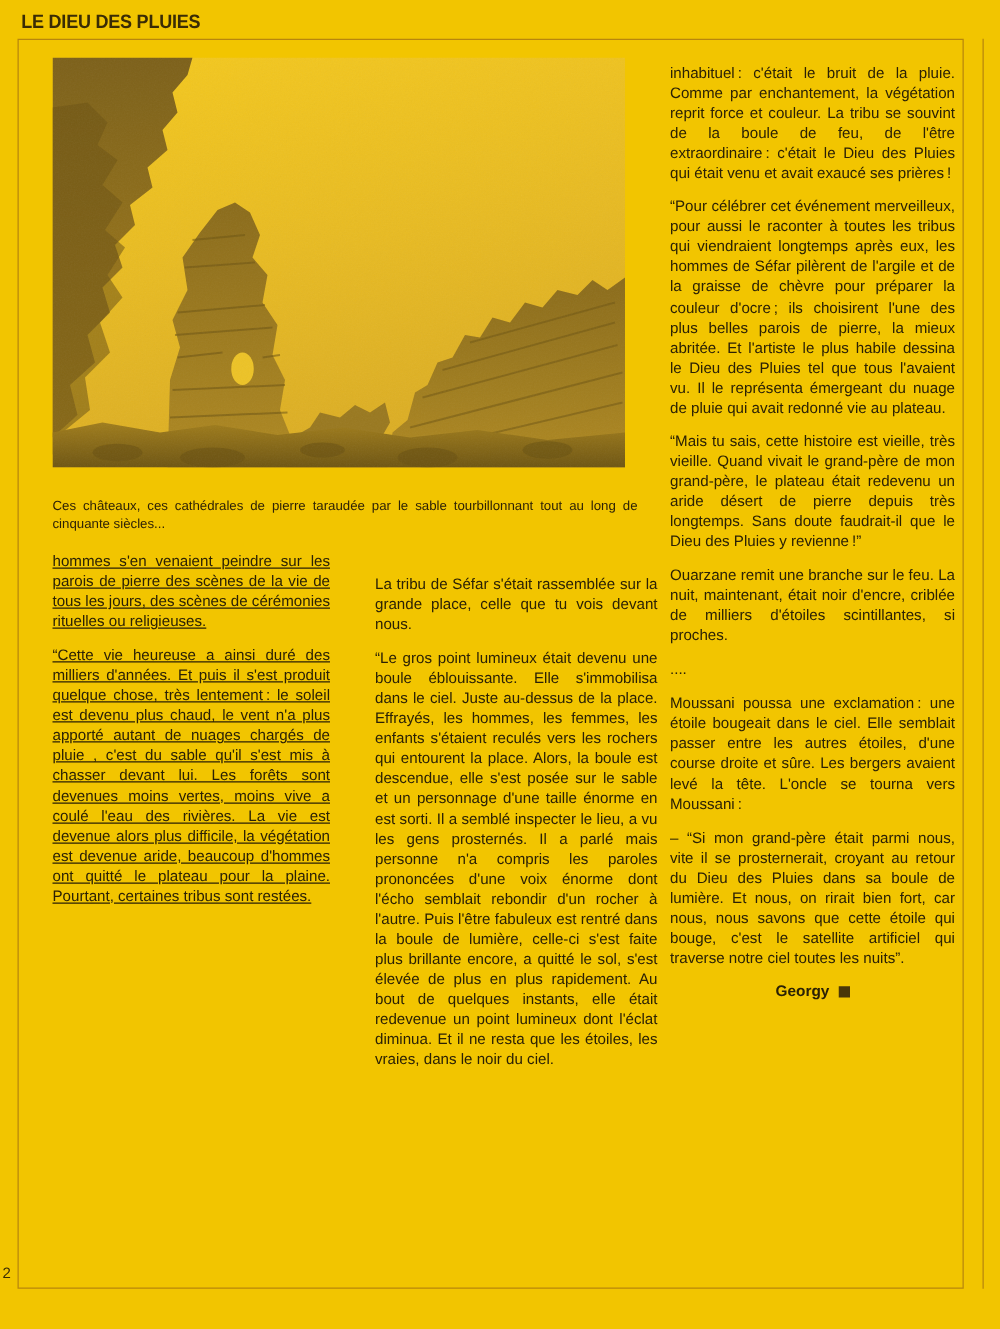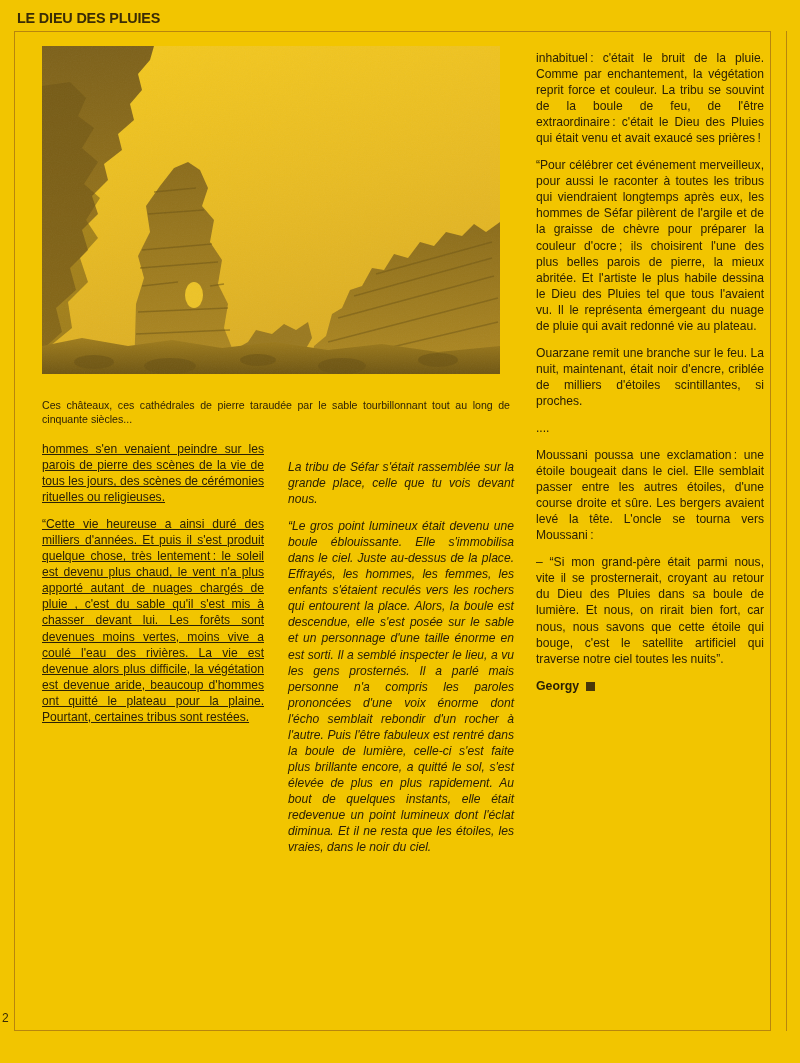--- a/index.html
+++ b/index.html
@@ -90,26 +90,26 @@
     color: #2b2105;
     font-size: 12.1px;
     line-height: 16.05px;
     text-align: justify;
     text-justify: inter-word;
   }
   .col p {
     margin: 0 0 11px 0;
   }
   .col-1 { left: 42px;  top: 441px; width: 222px; text-decoration: underline; }
-  .col-2 { left: 288px; top: 459px; width: 226px; font-style: italic; }
+  .col-2 { left: 300px; top: 459px; width: 226px; }
   .col-3 { left: 536px; top: 50px;  width: 228px; }
 
   .byline {
     margin-top: 6px;
-    text-align: left;
+    text-align: center;
     font-weight: bold;
     font-size: 12.3px;
     color: #2b2105;
   }
   .byline .endmark {
     display: inline-block;
     width: 9px;
     height: 9px;
     background: #4a3708;
     margin-left: 7px;
@@ -217,18 +217,19 @@
 </div>
 
 <div class="col col-2">
   <p>La tribu de Séfar s'était rassemblée sur la grande place, celle que tu vois devant nous.</p>
   <p>“Le gros point lumineux était devenu une boule éblouissante. Elle s'immobilisa dans le ciel. Juste au-dessus de la place. Effrayés, les hommes, les femmes, les enfants s'étaient reculés vers les rochers qui entourent la place. Alors, la boule est descendue, elle s'est posée sur le sable et un personnage d'une taille énorme en est sorti. Il a semblé inspecter le lieu, a vu les gens prosternés. Il a parlé mais personne n'a compris les paroles prononcées d'une voix énorme dont l'écho semblait rebondir d'un rocher à l'autre. Puis l'être fabuleux est rentré dans la boule de lumière, celle-ci s'est faite plus brillante encore, a quitté le sol, s'est élevée de plus en plus rapidement. Au bout de quelques instants, elle était redevenue un point lumineux dont l'éclat diminua. Et il ne resta que les étoiles, les vraies, dans le noir du ciel.</p>
 </div>
 
 <div class="col col-3">
   <p>inhabituel : c'était le bruit de la pluie. Comme par enchantement, la végétation reprit force et couleur. La tribu se souvint de la boule de feu, de l'être extraordinaire : c'était le Dieu des Pluies qui était venu et avait exaucé ses prières !</p>
   <p>“Pour célébrer cet événement merveilleux, pour aussi le raconter à toutes les tribus qui viendraient longtemps après eux, les hommes de Séfar pilèrent de l'argile et de la graisse de chèvre pour préparer la couleur d'ocre ; ils choisirent l'une des plus belles parois de pierre, la mieux abritée. Et l'artiste le plus habile dessina le Dieu des Pluies tel que tous l'avaient vu. Il le représenta émergeant du nuage de pluie qui avait redonné vie au plateau.</p>
+  <p>“Mais tu sais, cette histoire est vieille, très vieille. Quand vivait le grand-père de mon grand-père, le plateau était redevenu un aride désert de pierre depuis très longtemps. Sans doute faudrait-il que le Dieu des Pluies y revienne !”</p>
   <p>Ouarzane remit une branche sur le feu. La nuit, maintenant, était noir d'encre, criblée de milliers d'étoiles scintillantes, si proches.</p>
   <p>....</p>
   <p>Moussani poussa une exclamation : une étoile bougeait dans le ciel. Elle semblait passer entre les autres étoiles, d'une course droite et sûre. Les bergers avaient levé la tête. L'oncle se tourna vers Moussani :</p>
   <p>– “Si mon grand-père était parmi nous, vite il se prosternerait, croyant au retour du Dieu des Pluies dans sa boule de lumière. Et nous, on rirait bien fort, car nous, nous savons que cette étoile qui bouge, c'est le satellite artificiel qui traverse notre ciel toutes les nuits”.</p>
   <div class="byline"><span>Georgy</span><span class="endmark"></span></div>
 </div>
 
 </body></html>

